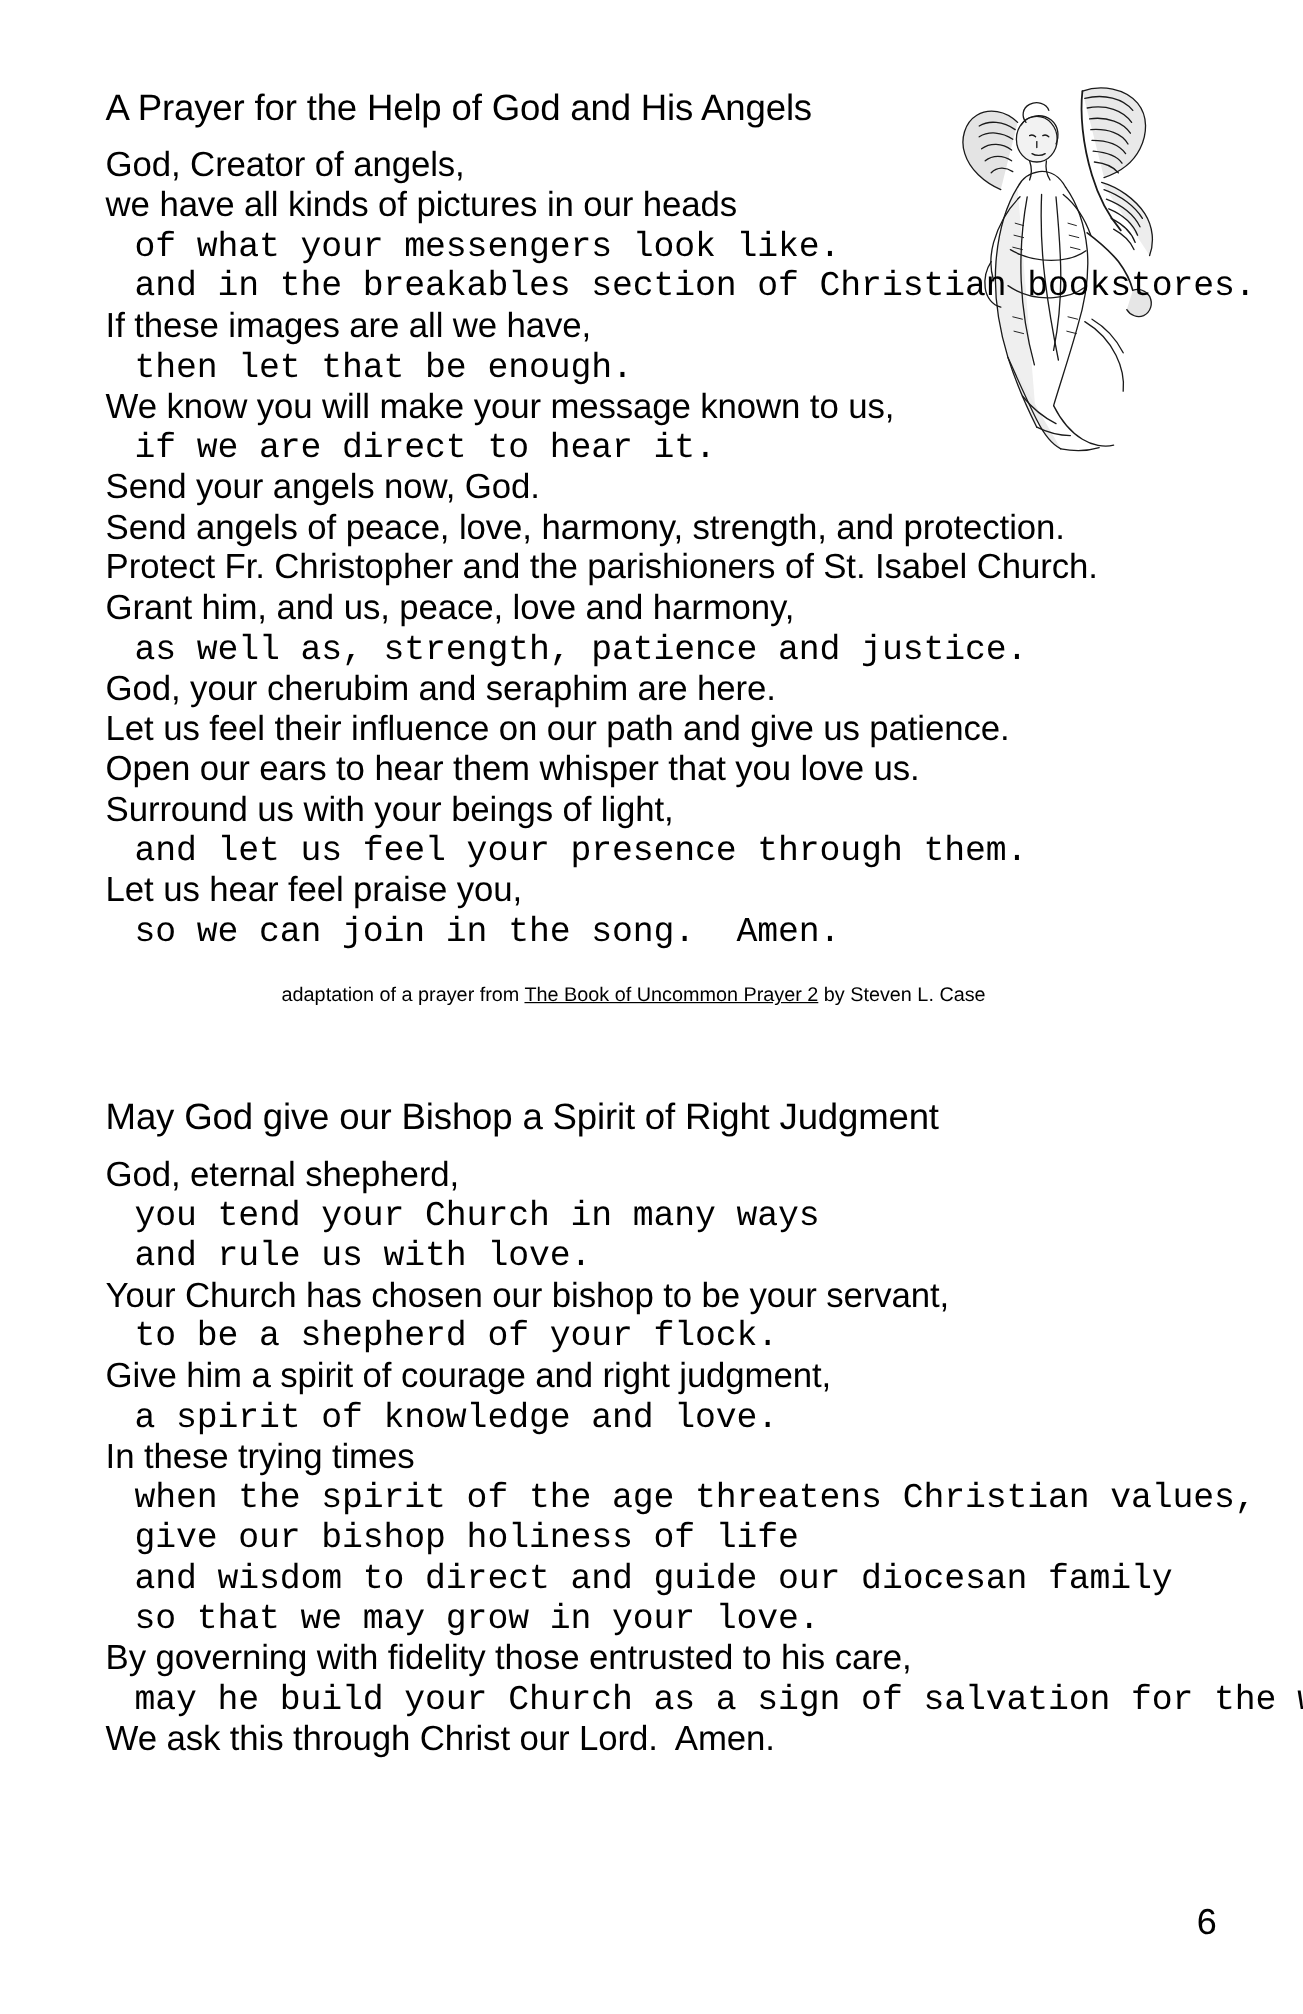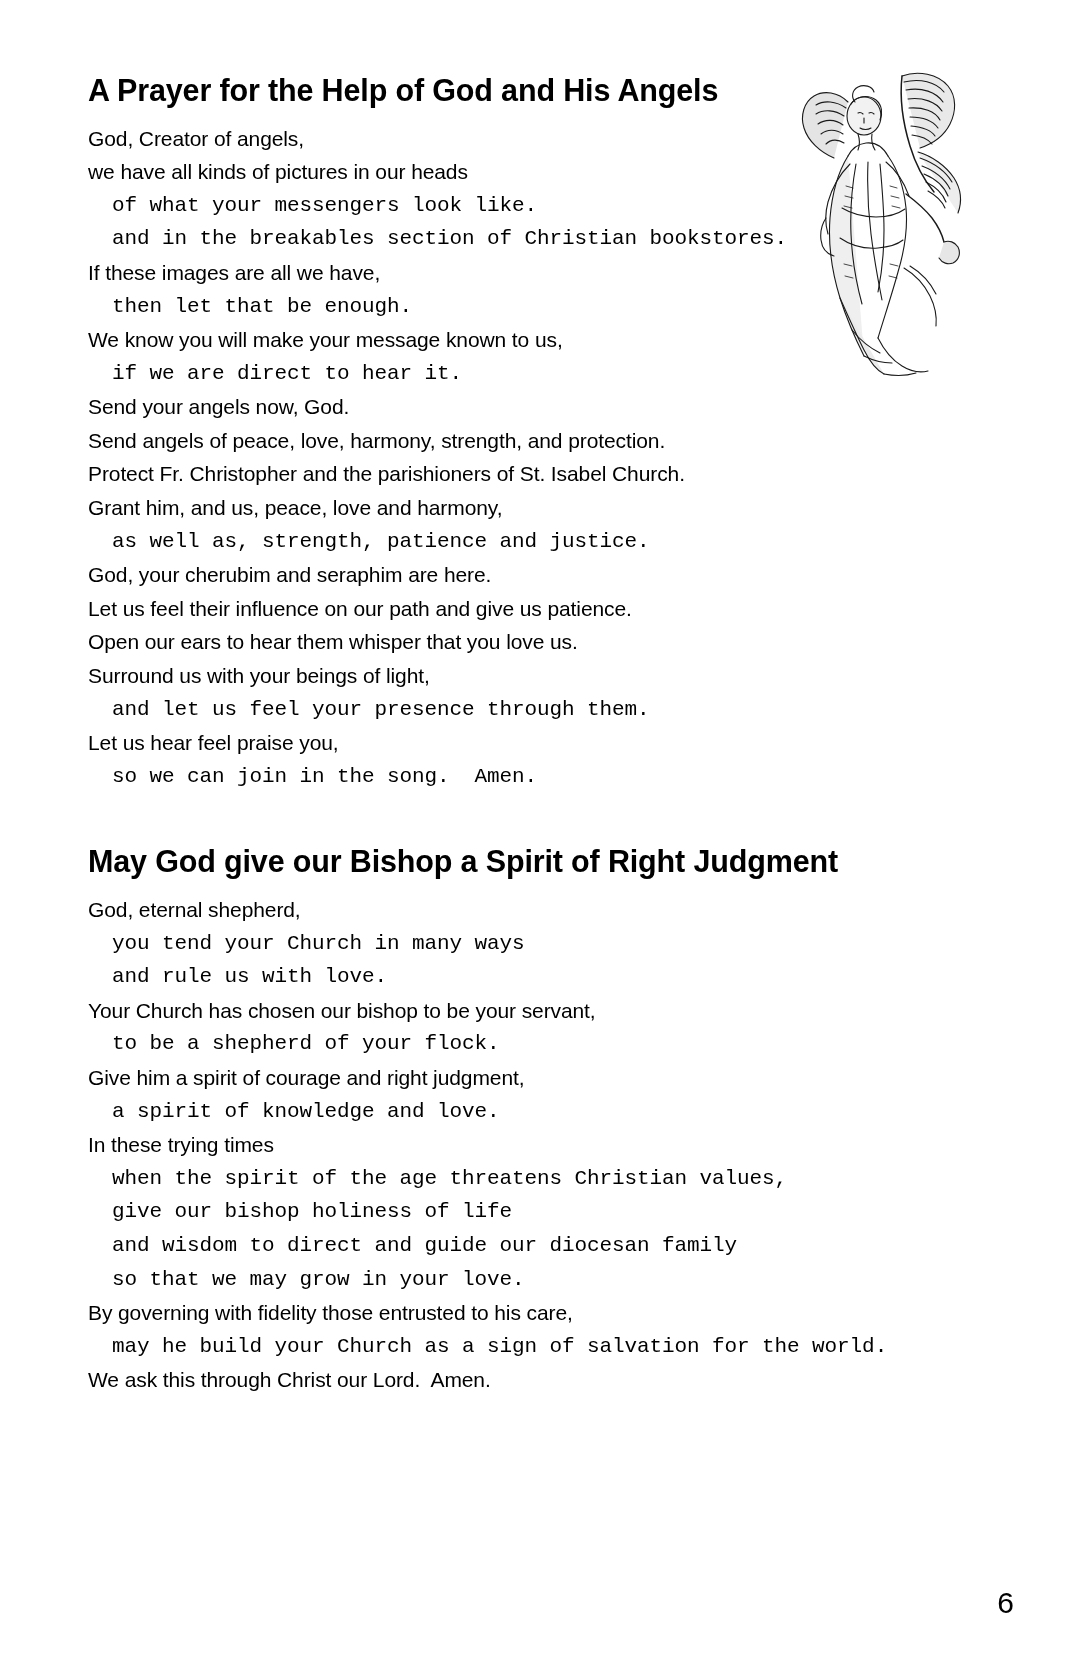--- a/index.html
+++ b/index.html
@@ -23,30 +23,30 @@
   .content {
     position: absolute;
     left: 88px;
     top: 74px;
     width: 910px;
   }
 
   
   .prayer-title {
     font-size: 30.5px;
-    font-weight: bold;
+    font-weight: normal;
     letter-spacing: -0.15px;
     line-height: 1.1;
     margin: 0 0 14px 0;
     white-space: nowrap;
   }
 
   
   .prayer-body {
-    font-size: 21px;
+    font-size: 29px;
     line-height: 33.6px;
     letter-spacing: -0.1px;
   }
   .prayer-body .line {
     white-space: pre;
   }
   .line.ind1 { padding-left: 24px; font-family: Liberation Mono, monospace; }
 
   
   .attribution {
@@ -56,21 +56,21 @@
     margin-top: 26px;
     padding-right: 30px;
     letter-spacing: 0px;
   }
   .attribution .book {
     text-decoration: underline;
   }
 
   
   .section-two {
-    margin-top: 52px;
+    margin-top: 76px;
   }
 
   
   .angel-figure {
     position: absolute;
     left: 752px;
     top: 68px;
     width: 218px;
     height: 312px;
   }
@@ -196,20 +196,23 @@
         <div class="line ind1">as well as, strength, patience and justice.</div>
         <div class="line">God, your cherubim and seraphim are here.</div>
         <div class="line">Let us feel their influence on our path and give us patience.</div>
         <div class="line">Open our ears to hear them whisper that you love us.</div>
         <div class="line">Surround us with your beings of light,</div>
         <div class="line ind1">and let us feel your presence through them.</div>
         <div class="line">Let us hear feel praise you,</div>
         <div class="line ind1">so we can join in the song.  Amen.</div>
       </div>
 
+      <div class="attribution">
+        <span>adaptation of a prayer from </span><span class="book">The Book of Uncommon Prayer 2</span><span> by Steven L. Case</span>
+      </div>
     </div>
 
     <div class="section section-two">
       <h1 class="prayer-title">May God give our Bishop a Spirit of Right Judgment</h1>
 
       <div class="prayer-body">
         <div class="line">God, eternal shepherd,</div>
         <div class="line ind1">you tend your Church in many ways</div>
         <div class="line ind1">and rule us with love.</div>
         <div class="line">Your Church has chosen our bishop to be your servant,</div>

